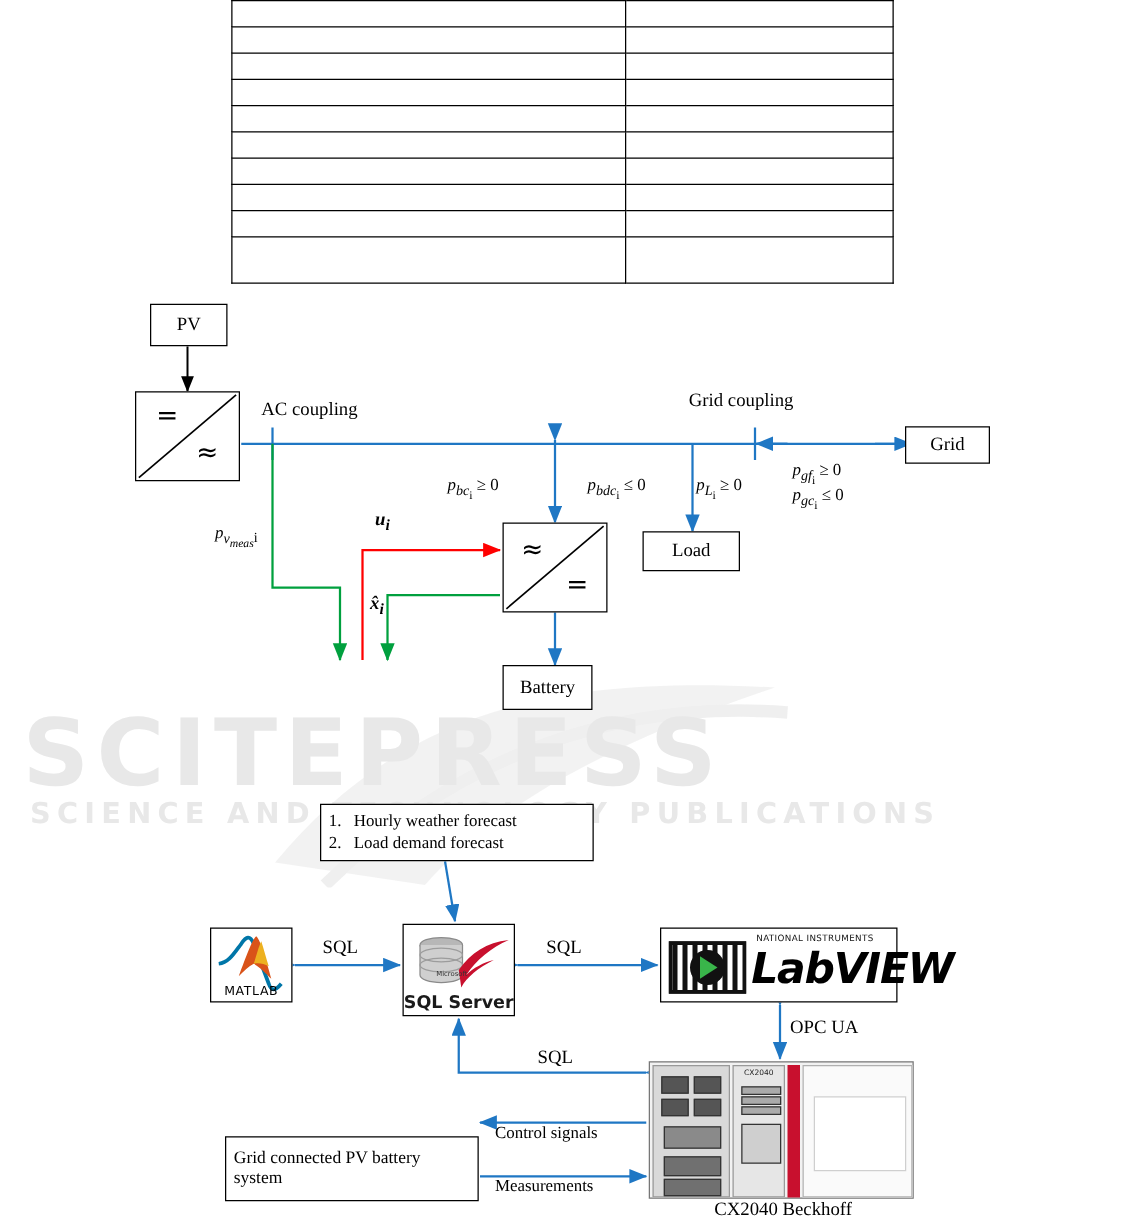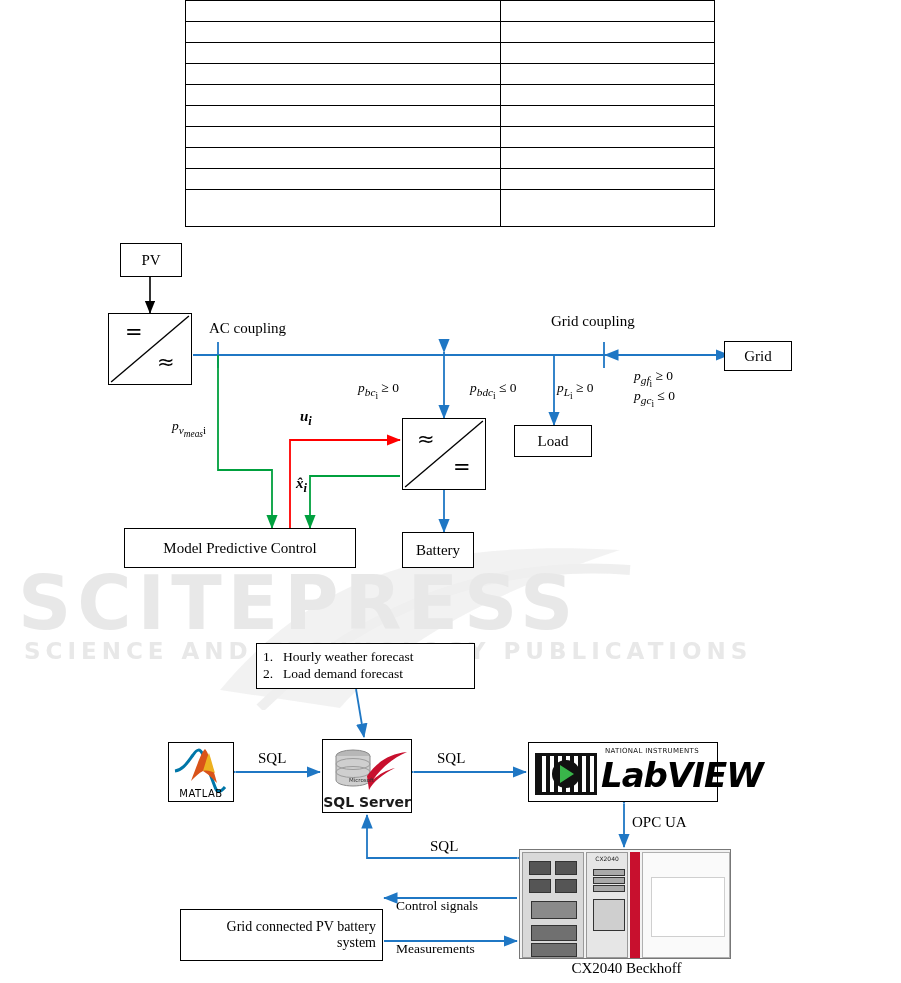--- a/index.html
+++ b/index.html
@@ -69,21 +69,21 @@
   .tbl tr.tall td { height: 36px; }
 
   
   .box {
     position: absolute;
     border: 1px solid #000;
     background: #fff;
     display: flex;
     align-items: center;
     justify-content: center;
-    text-align: right;
+    text-align: left;
     font-size: 15px;
     box-sizing: border-box;
   }
   .lbl {
     position: absolute;
     font-size: 15px;
     white-space: nowrap;
   }
   .lbl.small { font-size: 13.5px; }
 
@@ -143,21 +143,21 @@
   .sql-micro {
     position: absolute;
     left: 26px; top: 37px;
     font-family: "DejaVu Sans", sans-serif;
     font-size: 5.5px;
     color: #333;
   }
   .sql-name {
     position: absolute;
     left: 0; bottom: 2px; width: 100%;
-    text-align: right;
+    text-align: center;
     font-family: "DejaVu Sans", sans-serif;
     font-weight: bold;
     font-size: 14px;
     color: #1a1a1a;
   }
 
   
   .lv-box {
     position: absolute;
     left: 528px; top: 742px;
@@ -408,23 +408,20 @@
   </div>
 
   <div class="box" style="left:514px; top:425px; width:78px; height:32px;">
     <span>Load</span>
   </div>
 
   <div class="box" style="left:402px; top:532px; width:72px; height:36px;">
     <span>Battery</span>
   </div>
 
-  <div class="box" style="left:124px; top:528px; width:232px; height:40px;">
-    <span>Model Predictive Control</span>
-  </div>
 
   <div class="lbl" style="left:209px; top:320px;">AC coupling</div>
   <div class="lbl" style="left:551px; top:313px;">Grid coupling</div>
 
   <div class="lbl small" style="left:358px; top:380px;">
     <i>p</i><sub><i>bc</i><sub>i</sub></sub><span> ≥ 0</span>
   </div>
 
   <div class="lbl small" style="left:458px; top:380px;margin-left:12px;">
     <i>p</i><sub><i>bdc</i><sub>i</sub></sub><span> ≤ 0</span>

